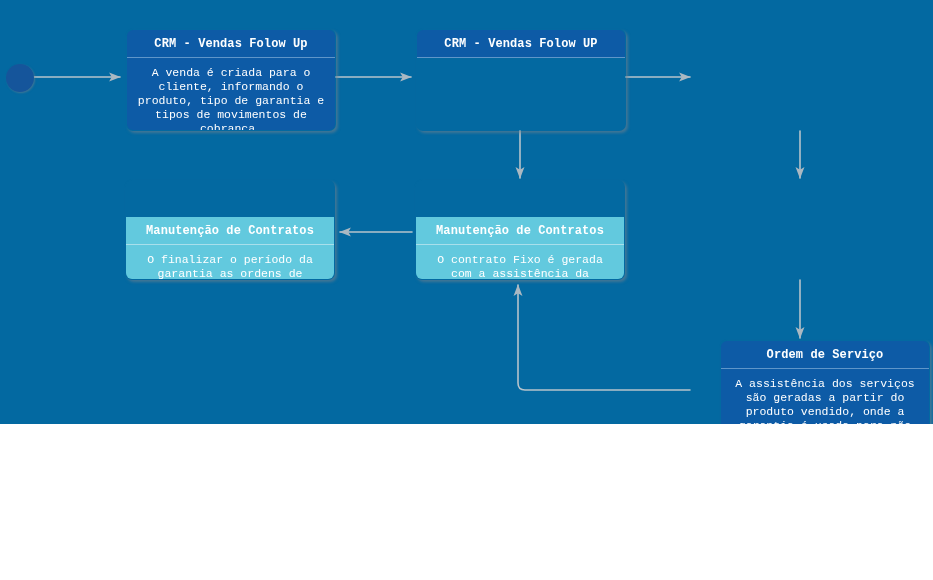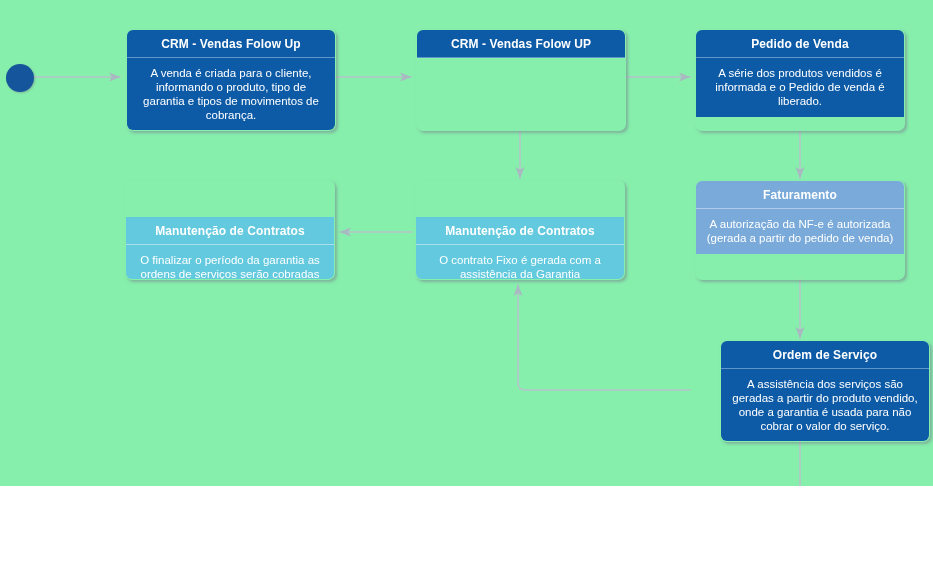--- a/index.html
+++ b/index.html
@@ -3,23 +3,23 @@
 <meta charset="utf-8">
 <style>
   html, body {
     margin: 0;
     padding: 0;
     background: #ffffff;
   }
   #canvas {
     position: relative;
     width: 933px;
-    height: 486px;
-    background: #86efac;
-    font-family: Liberation Sans, sans-serif;
+    height: 424px;
+    background: #0369a1;
+    font-family: Liberation Mono, monospace;
     overflow: hidden;
   }
   svg.connectors {
     position: absolute;
     left: 0;
     top: 0;
     width: 933px;
     height: 580px;
     pointer-events: none;
   }
@@ -117,51 +117,37 @@
     <div class="body">
       <span>A venda é criada para o cliente, informando o produto, tipo de garantia e tipos de movimentos de cobrança.</span>
     </div>
   </div>
 
   <div class="node dark" style="left:416px; top:29px; width:210px; height:102px;">
     <div class="hdr">CRM - Vendas Folow UP</div>
     <div class="sep"></div>
   </div>
 
-  <div class="node dark" style="left:695px; top:29px; width:210px; height:102px;">
-    <div class="hdr">Pedido de Venda</div>
-    <div class="sep"></div>
-    <div class="body">
-      <span>A série dos produtos vendidos é informada e o Pedido de venda é liberado.</span>
-    </div>
-  </div>
 
   <div class="node cyan" style="left:125px; top:180px; width:210px; height:100px;">
     <div class="hdr">Manutenção de Contratos</div>
     <div class="sep"></div>
     <div class="body">
       <span>O finalizar o período da garantia as ordens de serviços serão cobradas ao prestar serviços.</span>
     </div>
   </div>
 
   <div class="node cyan" style="left:415px; top:180px; width:210px; height:100px;">
     <div class="hdr">Manutenção de Contratos</div>
     <div class="sep"></div>
     <div class="body">
       <span>O contrato Fixo é gerada com a assistência da Garantia</span>
     </div>
   </div>
 
-  <div class="node steel" style="left:695px; top:180px; width:210px; height:100px;">
-    <div class="hdr">Faturamento</div>
-    <div class="sep"></div>
-    <div class="body">
-      <span>A autorização da NF-e é autorizada (gerada a partir do pedido de venda)</span>
-    </div>
-  </div>
 
   <div class="node dark" style="left:720px; top:340px; width:210px; height:102px;">
     <div class="hdr">Ordem de Serviço</div>
     <div class="sep"></div>
     <div class="body">
       <span>A assistência dos serviços são geradas a partir do produto vendido, onde a garantia é usada para não cobrar o valor do serviço.</span>
     </div>
   </div>
 
 </div>

